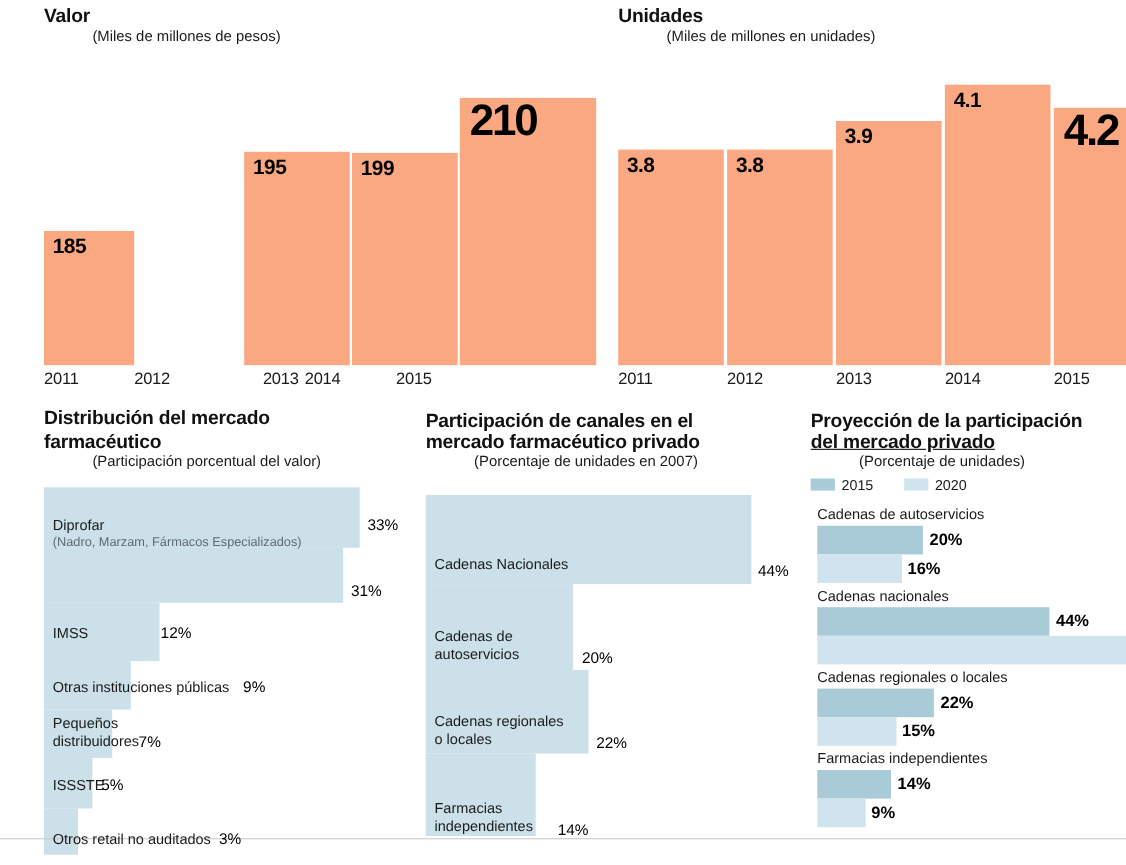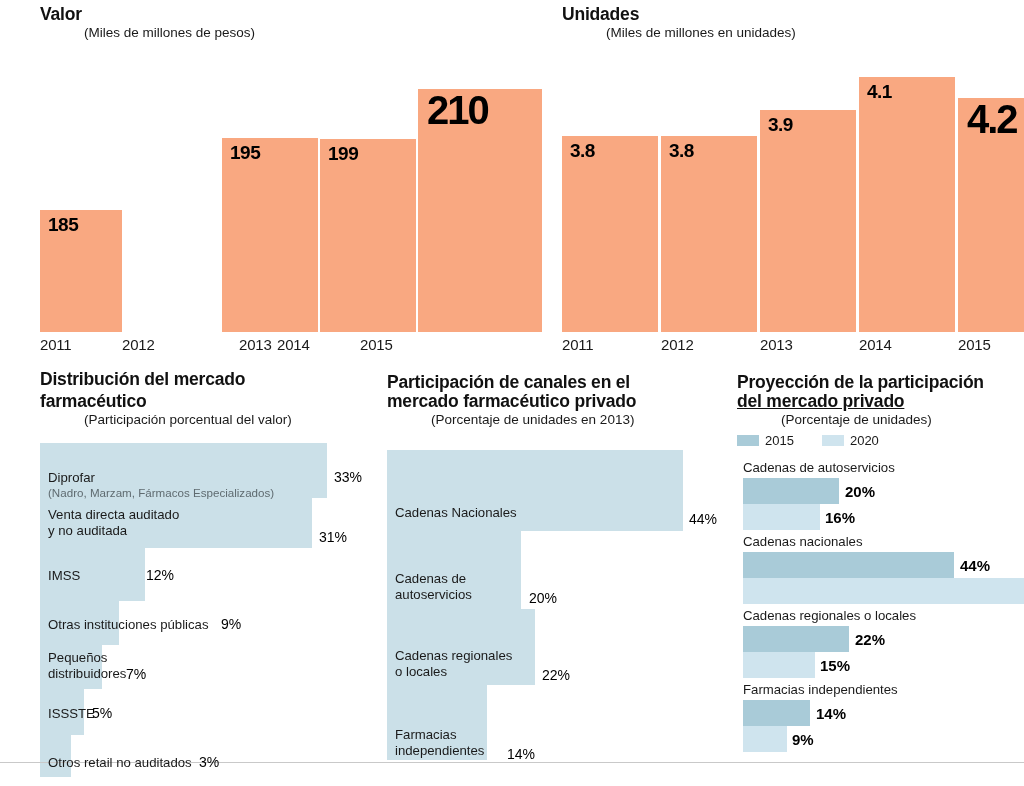--- a/index.html
+++ b/index.html
@@ -212,22 +212,20 @@
       <div class="fbar" style="width:287px;"></div>
       <div class="flabel" style="top:11px;">
         <span>Diprofar</span>
         <span class="fnote">(Nadro, Marzam, Fármacos Especializados)</span>
       </div>
       <div class="fval" style="left:294px;top:26px;">33%</div>
     </div>
 
     <div class="frow" style="height:50px;">
       <div class="fbar" style="width:272px;"></div>
-      <div class="flabel" style="top:9px;">Venta directa auditado
-y no auditada</div>
       <div class="fval" style="left:279px;top:31px;">31%</div>
     </div>
 
     <div class="frow" style="height:53px;">
       <div class="fbar" style="width:105px;"></div>
       <div class="flabel" style="top:20px;">IMSS</div>
       <div class="fval" style="left:106px;top:19px;">12%</div>
     </div>
 
     <div class="frow" style="height:44px;">
@@ -253,21 +251,21 @@
       <div class="fbar" style="width:31px;"></div>
       <div class="flabel" style="top:20px;">Otros retail no auditados</div>
       <div class="fval" style="left:159px;top:19px;">3%</div>
     </div>
   </div>
 </div>
 
 <div class="panel" style="left:347px;top:368px;width:340px;height:390px;">
   <div class="h-title" style="position:absolute;left:0;top:4px;">Participación de canales en el</div>
   <div class="h-title" style="position:absolute;left:0;top:23px;">mercado farmacéutico privado</div>
-  <div class="h-sub" style="position:absolute;left:0;top:43px;">(Porcentaje de unidades en 2013)</div>
+  <div class="h-sub" style="position:absolute;left:0;top:43px;">(Porcentaje de unidades en 2007)</div>
 
   <div class="funnel" style="left:0;top:82px;width:340px;height:310px;">
     <div class="frow" style="height:81px;">
       <div class="fbar" style="width:296px;"></div>
       <div class="flabel" style="top:55px;">Cadenas Nacionales</div>
       <div class="fval" style="left:302px;top:61px;">44%</div>
     </div>
 
     <div class="frow" style="height:78px;">
       <div class="fbar" style="width:134px;"></div>

